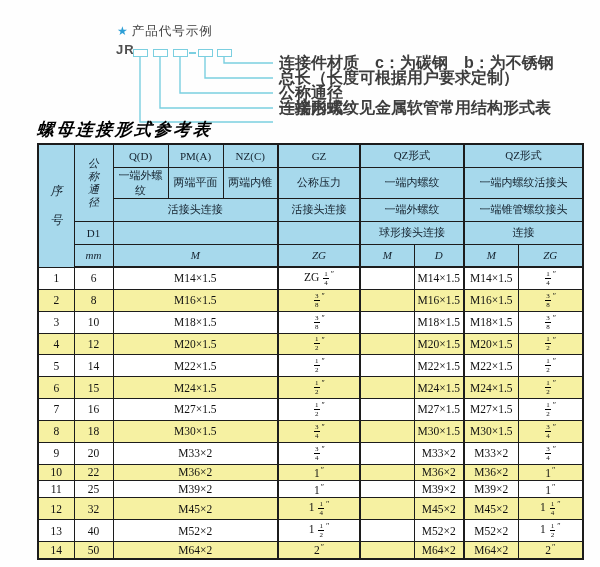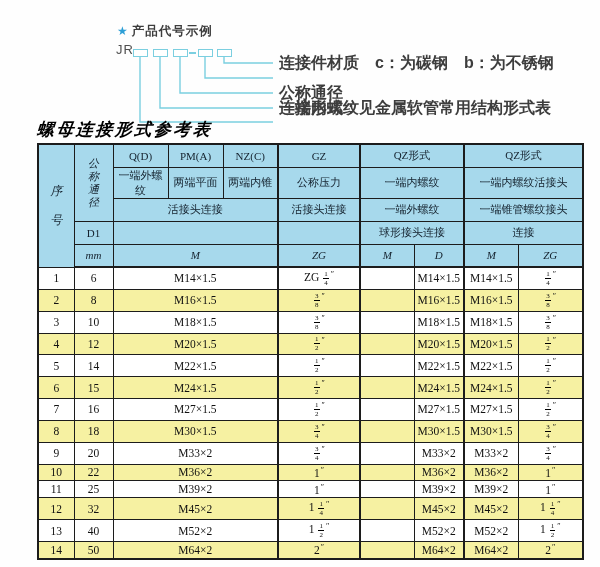--- a/index.html
+++ b/index.html
@@ -4,23 +4,23 @@
 <style>
   :root{
     --blue:#a7d9ec; --yellow:#f6f1a2; --cyan:#7bcfe0; --star:#2e9fd6;
     --border:#1c1c1c; --dtext:#3d3d3d;
   }
   html,body{margin:0;padding:0;}
   body{background:#e9e9e9;font-family:"Liberation Sans","DejaVu Sans",sans-serif;}
   .page{position:relative;width:600px;height:567px;background:#fefefe;overflow:hidden;}
 
   
-  .dheading{position:absolute;left:117px;top:23px;font-size:12.5px;font-weight:bold;color:var(--dtext);letter-spacing:1px;white-space:nowrap;text-align:right;}
+  .dheading{position:absolute;left:117px;top:23px;font-size:12.5px;font-weight:normal;color:var(--dtext);letter-spacing:1px;white-space:nowrap;text-align:right;}
   .dheading .star{color:var(--star);margin-right:3px;font-size:12px;}
-  .jr{position:absolute;left:116px;top:42px;font-size:13px;font-weight:normal;color:#4f4f4f;letter-spacing:1px;
+  .jr{position:absolute;left:116px;top:42px;font-size:13px;font-weight:bold;color:#4f4f4f;letter-spacing:1px;
       font-family:"Liberation Sans","DejaVu Sans",sans-serif;}
   .code-box{position:absolute;top:49px;width:13px;height:6px;border:1.5px solid var(--cyan);background:#fff;}
   .code-box.b1{left:133px}.code-box.b2{left:153px}.code-box.b3{left:173px}
   .code-box.b4{left:198px}.code-box.b5{left:217px}
   .dash{position:absolute;left:189px;top:52px;width:7px;height:2px;background:var(--cyan);}
   svg.connectors{position:absolute;left:0;top:0;pointer-events:none;}
   svg.connectors path{stroke:var(--cyan);stroke-width:1.4;fill:none;}
   .dlabel{position:absolute;left:279px;font-size:16px;font-weight:bold;color:var(--dtext);white-space:nowrap;line-height:14px;}
   .dlabel.l1{top:56px}.dlabel.l2{top:71px}.dlabel.l3{top:86px}.dlabel.l4{top:101px}.dlabel.l5{top:101px}
 
@@ -63,20 +63,21 @@
   <span class="code-box b4"></span>
   <span class="code-box b5"></span>
   <svg class="connectors" width="600" height="567" aria-hidden="true">
     <path d="M224,57 V63 H273"></path>
     <path d="M205,57 V78 H273"></path>
     <path d="M180,57 V93 H273"></path>
     <path d="M160,57 V108 H273"></path>
     <path d="M140,57 V122 H273"></path>
   </svg>
   <div class="dlabel l1">连接件材质　c：为碳钢　b：为不锈钢</div>
+  <div class="dlabel l2">总长（长度可根据用户要求定制）</div>
   <div class="dlabel l3">公称通径</div>
   <div class="dlabel l4">一端内螺纹</div>
   <div class="dlabel l5">连接形式：见金属软管常用结构形式表</div>
 
   <h2 class="ttitle">螺母连接形式参考表</h2>
 
   <table class="ref">
     <colgroup id="cols">
         <col style="width: 36px;">
         <col style="width: 39px;">

